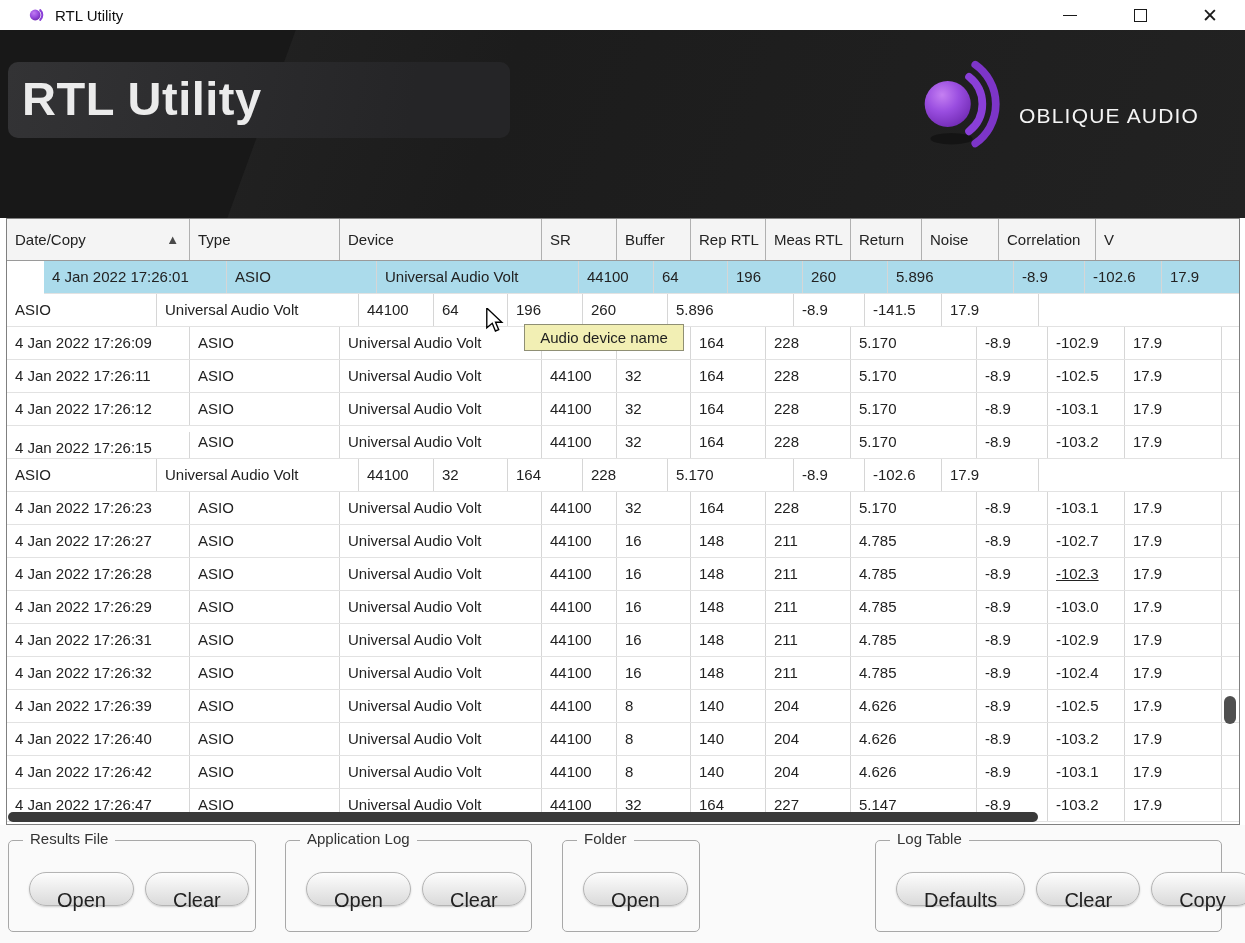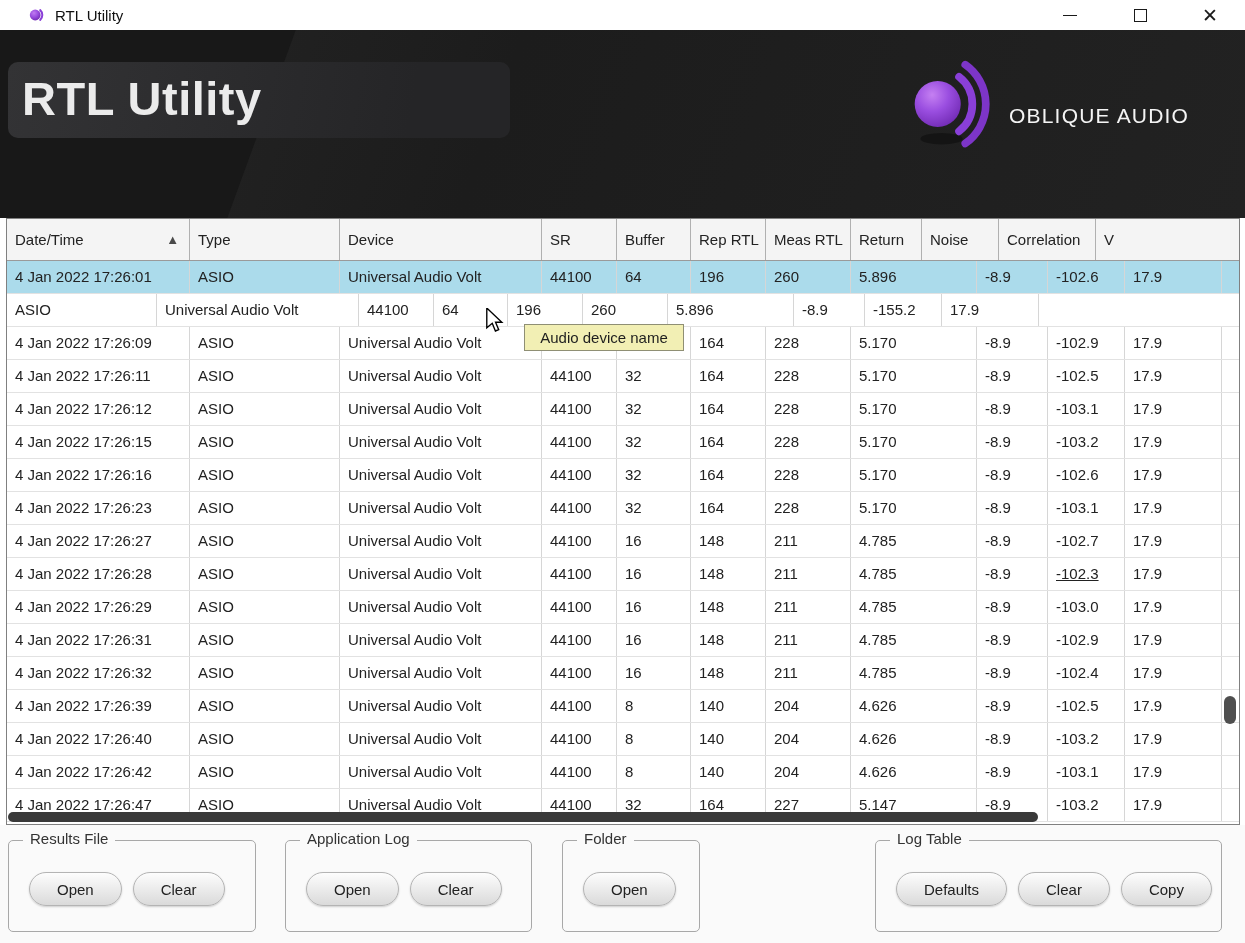--- a/index.html
+++ b/index.html
@@ -38,21 +38,21 @@
   .title-plate {
     position:absolute; left:8px; top:32px; width:502px; height:76px;
     background:linear-gradient(100deg,#333335 0%,#252527 80%);
     border-radius:10px;
   }
   .big-title {
     position:absolute; left:14px; top:0; height:76px; line-height:74px;
     font-size:47px; font-weight:800; letter-spacing:0.5px; color:#ebebeb;
     white-space:nowrap;
   }
-  .brand { position:absolute; right:14px; top:0; width:420px; height:188px; }
+  .brand { position:absolute; right:4px; top:0; width:420px; height:188px; }
   .brand-logo { position:absolute; left:96px; top:28px; }
   .brand-text {
     position:absolute; left:198px; top:74px; font-size:21px; letter-spacing:1.2px;
     color:#f4f4f4; font-weight:400; white-space:nowrap;
   }
 
   
   .logtable {
     position:absolute; left:6px; top:218px; width:1234px; height:607px;
     border:1px solid #808080; background:#fff; overflow:hidden; z-index:5;
@@ -63,21 +63,21 @@
   }
   .hcell {
     flex:0 0 auto; position:relative; display:flex; align-items:center;
     padding-left:8px; font-size:15px; color:#222;
     border-right:1px solid #b0b0b0; overflow:hidden; white-space:nowrap;
   }
   .hcell .sort { position:absolute; right:10px; font-size:13px; color:#4a4a4a; }
   .flexcell { flex:1 1 auto !important; border-right:none !important; }
   .tbody { position:relative; }
   .trow { display:flex; height:33px; border-bottom:1px solid #e2e2e2; background:#fff; }
-  .trow.selected { background:#abdbeb; }
+  .trow.selected { background:#abdbeb;margin-left:37px; }
   .cell {
     flex:0 0 auto; padding-left:8px; font-size:15px; color:#222;
     line-height:32px; border-right:1px solid #d6d6d6;
     white-space:nowrap; overflow:hidden;
   }
   .vthumb {
     position:absolute; right:3px; top:477px; width:12px; height:28px;
     background:#4f4f4f; border-radius:6px; z-index:8;
   }
   .hthumb {
@@ -102,23 +102,23 @@
   .group {
     position:absolute; top:15px; height:92px;
     border:1px solid #a8a8a8; border-radius:5px;
   }
   .group-label {
     position:absolute; top:-11px; left:14px; padding:0 7px;
     background:#fafafa; font-size:15px; color:#333; white-space:nowrap;
   }
   .group-buttons { display:flex; gap:11px; margin:31px 0 0 20px; }
   .btn {
-    height:34px; padding:8px 27px; border:1px solid #b4b4b4; border-radius:17px;
+    height:34px; padding:16px 27px; border:1px solid #b4b4b4; border-radius:17px;
     background:linear-gradient(#fdfdfd,#dadada);
-    font-family:inherit; font-size:15px; color:#222;
+    font-family:inherit; font-size:20px; color:#222;
     box-shadow:0 1px 2px rgba(0,0,0,0.18); cursor:default; white-space:nowrap;
   }
 </style>
 </head>
 <body>
 
 <div class="titlebar">
   <svg class="app-icon" viewBox="0 0 20 20">
     <defs>
       <radialGradient id="tg" cx="38%" cy="32%" r="75%">
@@ -162,21 +162,21 @@
       <path d="M54.2 19.6 A36 36 0 0 1 54.2 76.4" fill="none" stroke="#8a3fd8" stroke-width="8" stroke-linecap="round"></path>
       <path d="M60.7 7 A50 50 0 0 1 60.7 89" fill="none" stroke="#7d35c8" stroke-width="8" stroke-linecap="round"></path>
     </svg>
     <span class="brand-text">OBLIQUE AUDIO</span>
   </div>
 </div>
 
 <div class="logtable">
   <div class="thead">
       <div class="hcell" style="width: 183px;">
-        <span>Date/Time</span>
+        <span>Date/Copy</span>
         <span class="sort">▲</span>
       </div>
       <div class="hcell" style="width: 150px;">
         <span>Type</span>
       </div>
       <div class="hcell" style="width: 202px;">
         <span>Device</span>
       </div>
       <div class="hcell" style="width: 75px;">
         <span>SR</span>
@@ -220,21 +220,21 @@
       </div>
       <div class="trow">
         <div class="cell" style="width: 150px;">ASIO</div>
         <div class="cell" style="width: 202px;">Universal Audio Volt</div>
         <div class="cell" style="width: 75px;">44100</div>
         <div class="cell" style="width: 74px;">64</div>
         <div class="cell" style="width: 75px;">196</div>
         <div class="cell" style="width: 85px;">260</div>
         <div class="cell" style="width: 126px;">5.896</div>
         <div class="cell" style="width: 71px;">-8.9</div>
-        <div class="cell" style="width: 77px;">-155.2</div>
+        <div class="cell" style="width: 77px;">-141.5</div>
         <div class="cell" style="width: 97px;">17.9</div>
         <div class="cell flexcell"></div>
       </div>
       <div class="trow">
         <div class="cell" style="width: 183px;">4 Jan 2022 17:26:09</div>
         <div class="cell" style="width: 150px;">ASIO</div>
         <div class="cell" style="width: 202px;">Universal Audio Volt</div>
         <div class="cell" style="width: 75px;">44100</div>
         <div class="cell" style="width: 74px;">32</div>
         <div class="cell" style="width: 75px;">164</div>
@@ -267,35 +267,34 @@
         <div class="cell" style="width: 74px;">32</div>
         <div class="cell" style="width: 75px;">164</div>
         <div class="cell" style="width: 85px;">228</div>
         <div class="cell" style="width: 126px;">5.170</div>
         <div class="cell" style="width: 71px;">-8.9</div>
         <div class="cell" style="width: 77px;">-103.1</div>
         <div class="cell" style="width: 97px;">17.9</div>
         <div class="cell flexcell"></div>
       </div>
       <div class="trow">
-        <div class="cell" style="width: 183px;">4 Jan 2022 17:26:15</div>
+        <div class="cell" style="width: 183px; margin-top: 6px;">4 Jan 2022 17:26:15</div>
         <div class="cell" style="width: 150px;">ASIO</div>
         <div class="cell" style="width: 202px;">Universal Audio Volt</div>
         <div class="cell" style="width: 75px;">44100</div>
         <div class="cell" style="width: 74px;">32</div>
         <div class="cell" style="width: 75px;">164</div>
         <div class="cell" style="width: 85px;">228</div>
         <div class="cell" style="width: 126px;">5.170</div>
         <div class="cell" style="width: 71px;">-8.9</div>
         <div class="cell" style="width: 77px;">-103.2</div>
         <div class="cell" style="width: 97px;">17.9</div>
         <div class="cell flexcell"></div>
       </div>
       <div class="trow">
-        <div class="cell" style="width: 183px;">4 Jan 2022 17:26:16</div>
         <div class="cell" style="width: 150px;">ASIO</div>
         <div class="cell" style="width: 202px;">Universal Audio Volt</div>
         <div class="cell" style="width: 75px;">44100</div>
         <div class="cell" style="width: 74px;">32</div>
         <div class="cell" style="width: 75px;">164</div>
         <div class="cell" style="width: 85px;">228</div>
         <div class="cell" style="width: 126px;">5.170</div>
         <div class="cell" style="width: 71px;">-8.9</div>
         <div class="cell" style="width: 77px;">-102.6</div>
         <div class="cell" style="width: 97px;">17.9</div>

